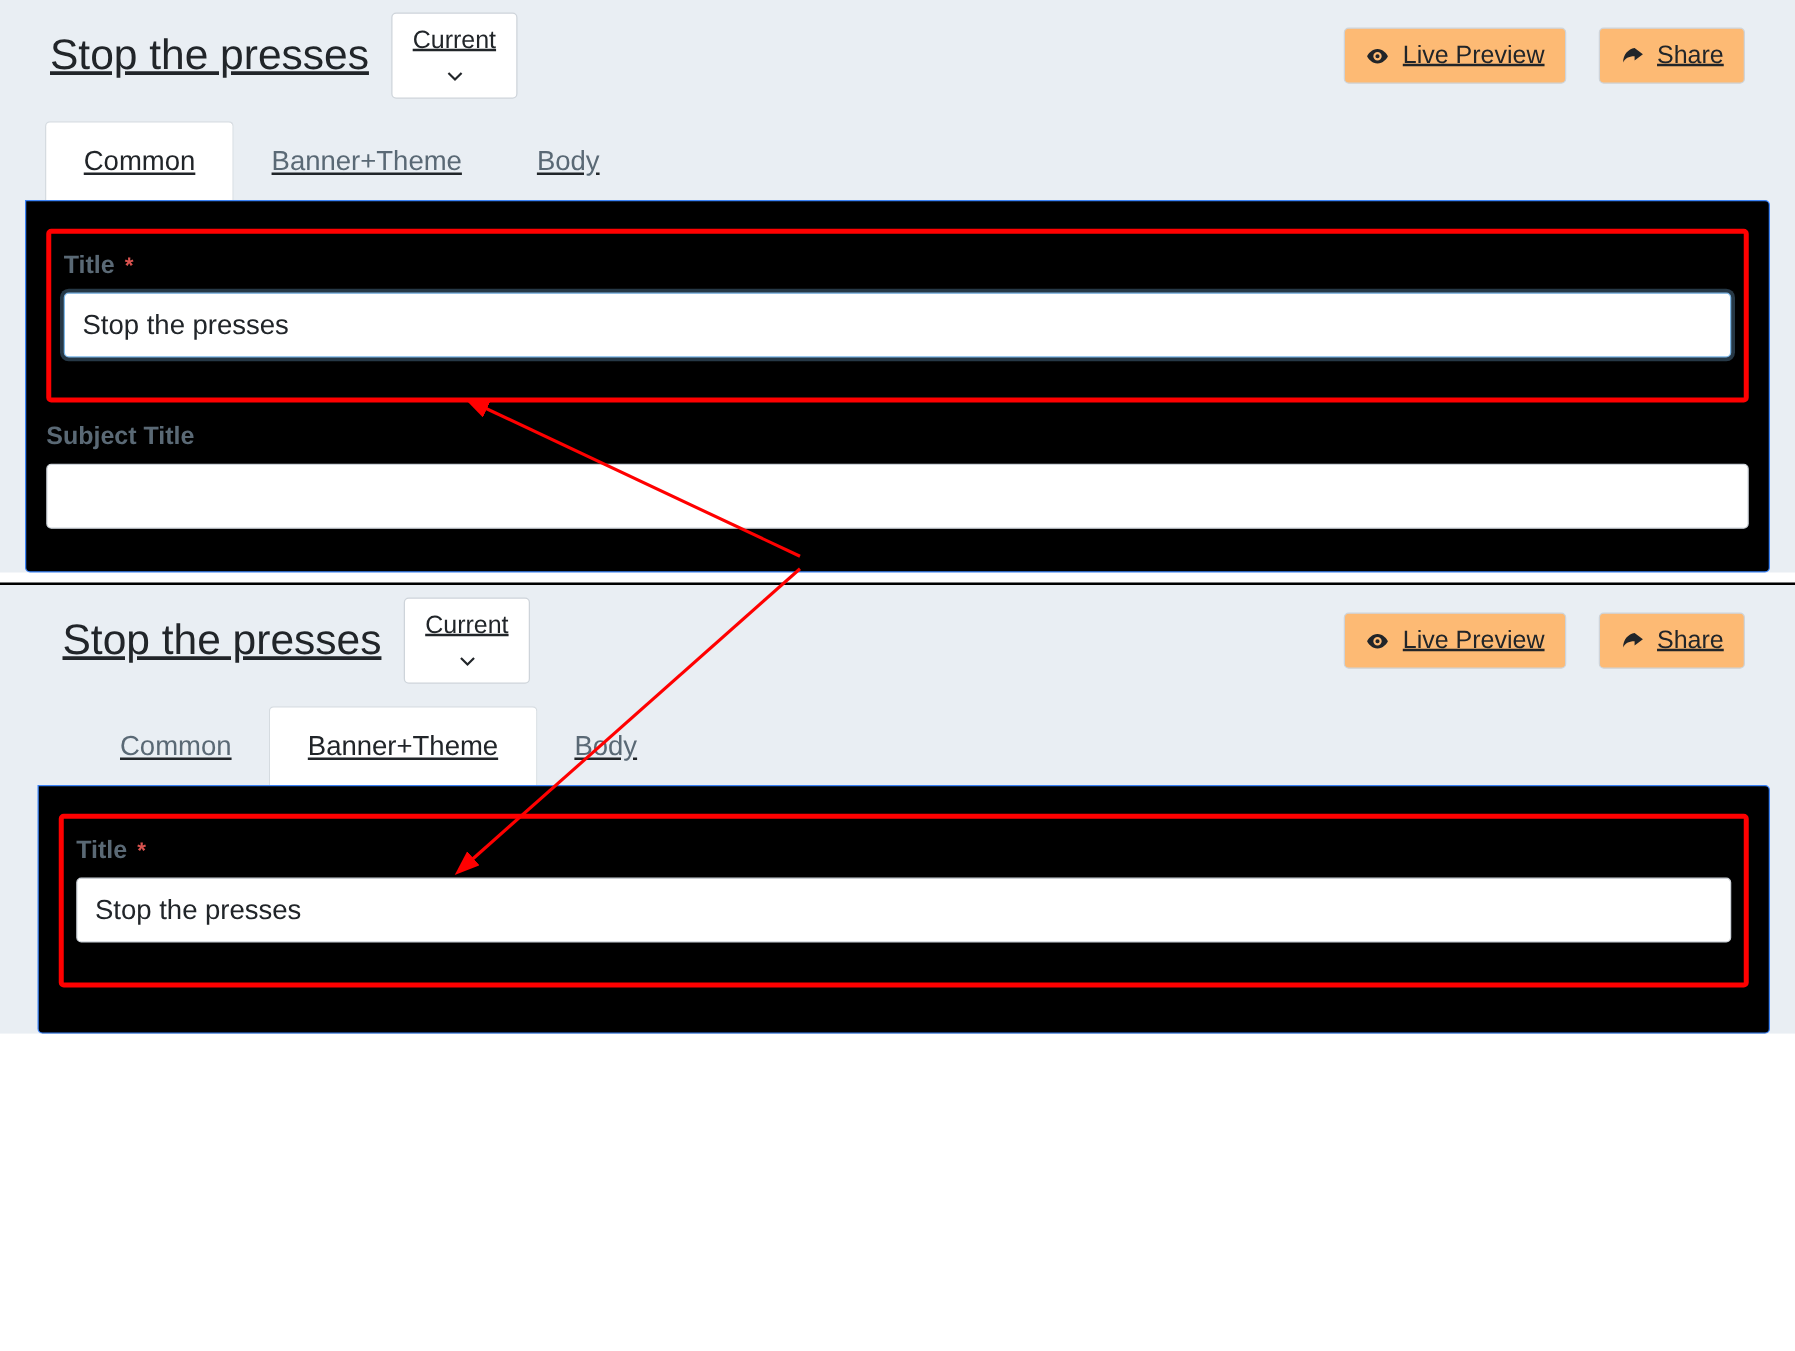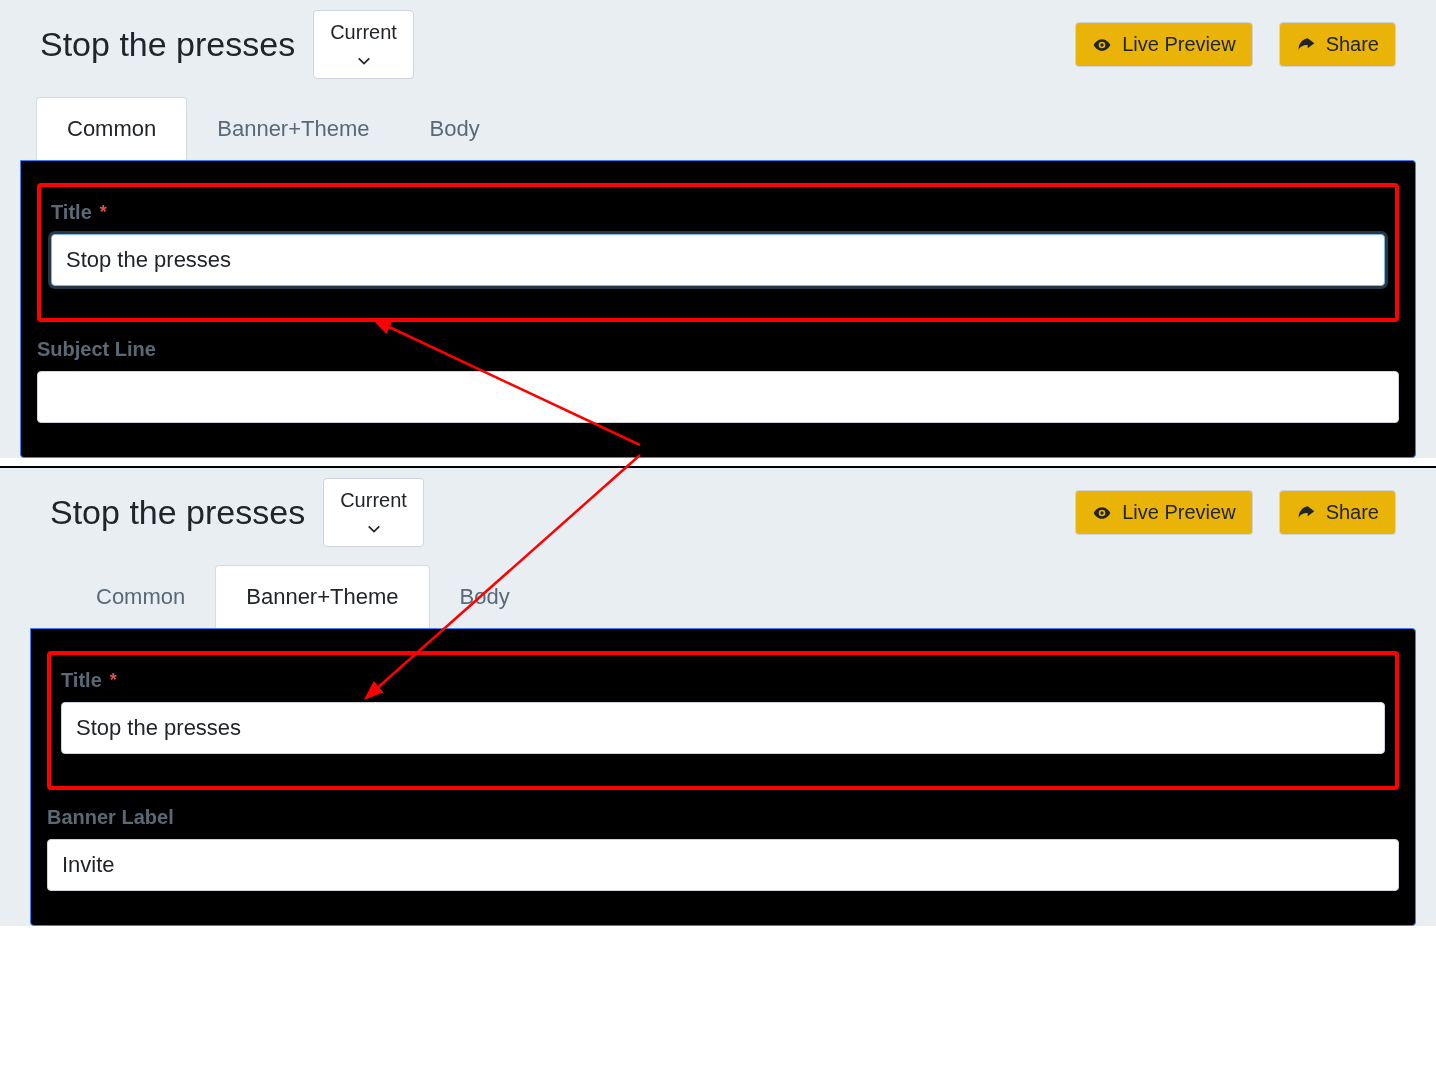--- a/index.html
+++ b/index.html
@@ -35,21 +35,21 @@
     color: #212529;
     display: inline-flex;
     align-items: center;
     gap: 10px;
     cursor: pointer;
     flex-direction: column;
   }
   .chev { width: 14px; height: 14px; }
   .header-spacer { flex: 1; }
   .action-btn {
-    background: #eab308;
+    background: #fdba74;
     border: 1px solid #ced4da;
     border-radius: 4px;
     padding: 10px 16px;
     font-size: 20px;
     color: #212529;
     display: inline-flex;
     align-items: center;
     gap: 10px;
     cursor: pointer;
     margin-left: 8px;
@@ -125,21 +125,21 @@
     left: 650px;
     top: 432px;
     white-space: nowrap;
     z-index: 50;
   }
   svg.arrow {
     position: absolute;
     pointer-events: none;
     z-index: 49;
   }
-  .wrap { position: relative; }
+  .wrap { position: relative; text-decoration: underline; }
 </style>
 </head>
 <body>
 
 <div class="wrap">
 
   <div class="pane pane-top">
     <div class="header-row">
       <div class="page-title">Stop the presses</div>
       <button class="dropdown-btn">
@@ -171,21 +171,21 @@
       <div class="highlight-box">
         <div class="field">
           <div class="label">
             <span>Title</span>
             <span class="req">*</span>
           </div>
           <input class="text-input focused" type="text" value="Stop the presses" style="">
         </div>
       </div>
       <div class="field">
-        <div class="label">Subject Line</div>
+        <div class="label">Subject Title</div>
         <input class="text-input" type="text" value="" style="">
       </div>
     </div>
   </div>
 
   <div class="pane pane-bottom">
     <div class="header-row" style="padding-left:50px;">
       <div class="page-title">Stop the presses</div>
       <button class="dropdown-btn">
         <span>Current</span>
@@ -214,24 +214,20 @@
     </div>
     <div class="form-area" style="margin-left:30px;">
       <div class="highlight-box">
         <div class="field">
           <div class="label">
             <span>Title</span>
             <span class="req">*</span>
           </div>
           <input class="text-input" type="text" value="Stop the presses" style="">
         </div>
-      </div>
-      <div class="field">
-        <div class="label">Banner Label</div>
-        <input class="text-input" type="text" value="Invite" style="">
       </div>
     </div>
   </div>
 
 
   <svg class="arrow" style="left:370px; top:315px;" width="280" height="140">
     <defs>
         <marker id="ah1" markerWidth="10" markerHeight="10" refX="2" refY="3" orient="auto">
           <path d="M0,0 L0,6 L8,3 z" fill="#f00"></path>
         </marker>

